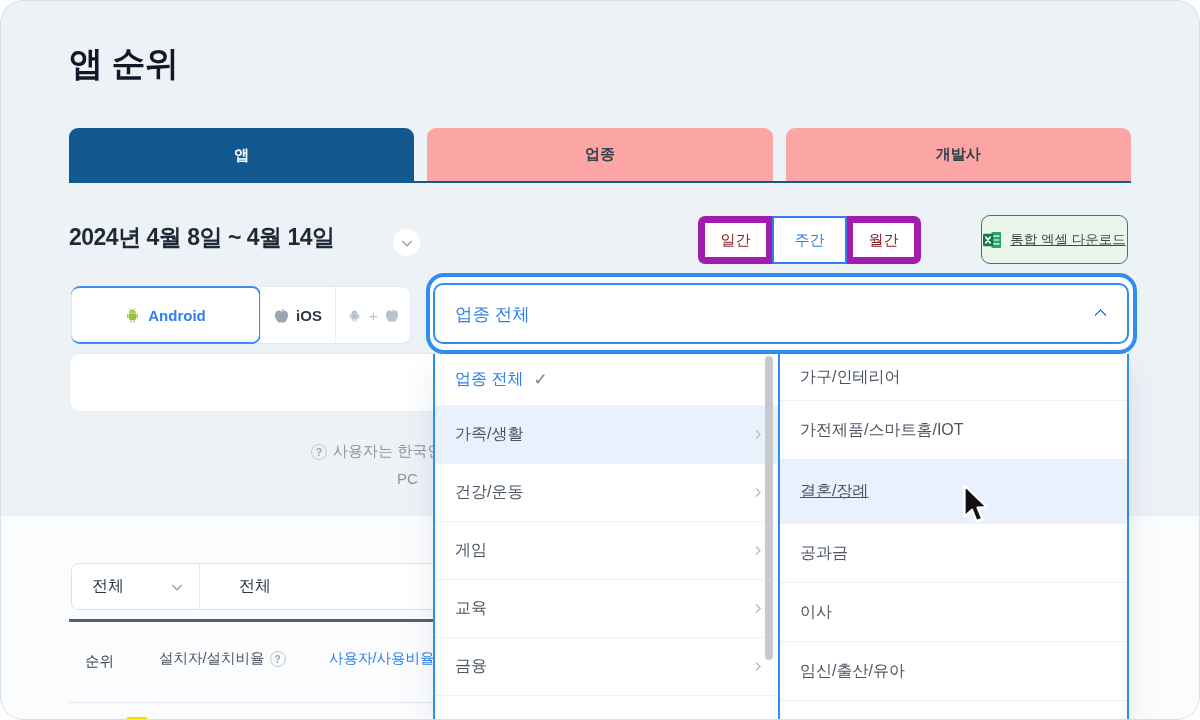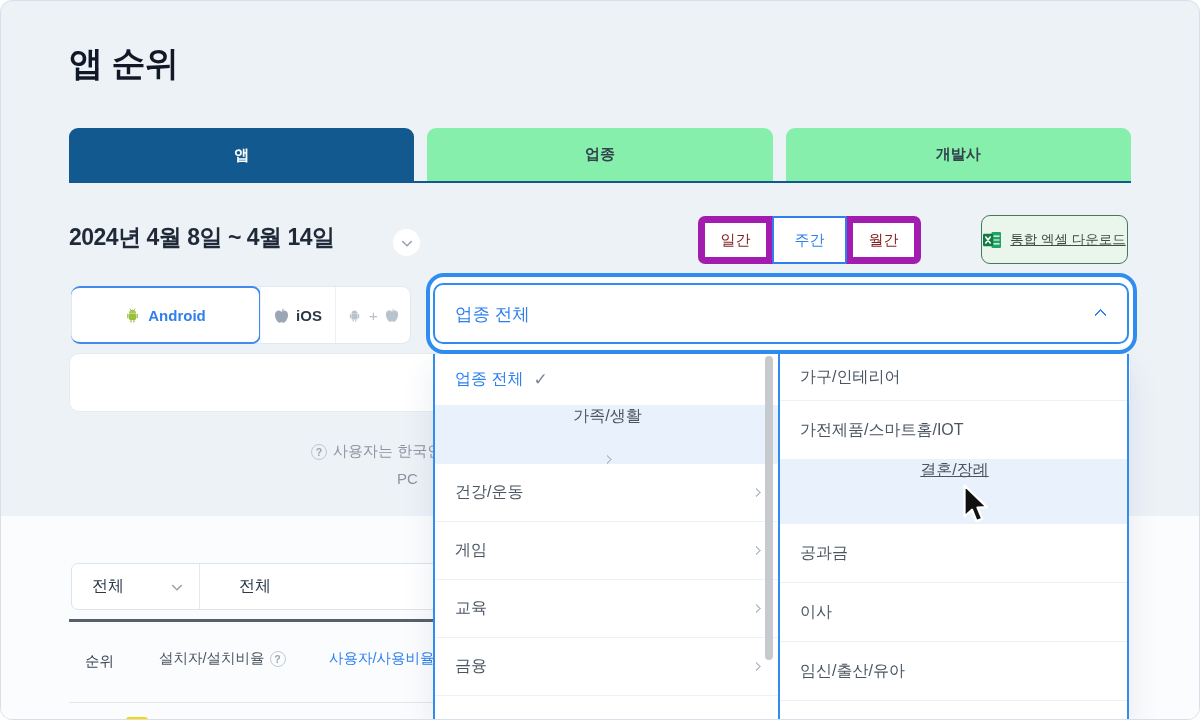--- a/index.html
+++ b/index.html
@@ -1,30 +1,30 @@
 <!DOCTYPE html>
 <html><head>
 <meta charset="utf-8">
 <style>
   * { margin:0; padding:0; box-sizing:border-box; }
   html,body { background:#fff; font-family:"Liberation Sans","DejaVu Sans",sans-serif; }
   .card {
     position:relative; width:1200px; height:720px; background:#edf2f7;
-    border-radius:12px; border:1px solid #d8dfe8; overflow:hidden;
+    border-radius:23px; border:1px solid #d8dfe8; overflow:hidden;
   }
   .abs { position:absolute; }
 
   
   .page-title { left:68px; top:40px; font-size:34px; font-weight:700; color:#111827; letter-spacing:-0.5px; }
 
   
   .tabs { left:68px; top:127px; width:1062px; height:55px; display:flex; gap:13px;
           border-bottom:2px solid #11598f; align-items:flex-start; }
   .tab { flex:1; height:53px; display:flex; align-items:center; justify-content:center;
-         border-radius:9px 9px 0 0; background:#86efac; color:#33424e; font-size:15px; font-weight:700; cursor:pointer; }
+         border-radius:9px 9px 0 0; background:#fca5a5; color:#33424e; font-size:15px; font-weight:700; cursor:pointer; }
   .tab--active { background:#11598f; color:#fff; height:55px; }
 
   
   .date-label { left:68px; top:221px; font-size:23px; font-weight:600; color:#1f2937; letter-spacing:-0.5px; }
   .date-toggle { left:392px; top:228px; width:27px; height:27px; border-radius:50%;
                  background:#ffffff; display:flex; align-items:center; justify-content:center; }
   .chev { display:inline-block; width:8px; height:8px;
           border-right:2px solid currentColor; border-bottom:2px solid currentColor; border-radius:1px; }
   .chev--down { transform:rotate(45deg) translate(-1px,-1px); }
   .chev--up   { transform:rotate(-135deg) translate(-1px,-1px); }
@@ -85,21 +85,21 @@
   .dd-trigger .val { color:#2f80ed; font-size:17.5px; font-weight:500; }
   .dd-trigger .chev { color:#2f80ed; width:9px; height:9px; }
   .dd-panel { left:432px; top:353px; width:696px; height:367px; background:#fff; z-index:6;
               border-left:2px solid #2f8df2; border-right:2px solid #2f8df2;
               box-shadow:0 14px 30px rgba(25,60,110,0.10); }
   .dd-col-left  { position:absolute; left:0; top:0; width:343px; height:100%; }
   .dd-divider   { position:absolute; left:343px; top:0; width:2px; height:100%; background:#2f8df2; }
   .dd-col-right { position:absolute; left:345px; top:0; right:0; height:100%; }
   .dd-row { display:flex; align-items:center; justify-content:space-between; padding:0 18px 0 20px;
             border-bottom:1px solid #edf0f4; font-size:16px; color:#4a5561; cursor:pointer; background:#fff; }
-  .dd-row--hl { background:#e9f2fc;flex-direction:column; }
+  .dd-row--hl { background:#e9f2fc; }
   .dd-row .chev { color:#b9c2cc; width:7px; height:7px; }
   .dd-row--selected { color:#2f80ed; justify-content:flex-start; gap:10px; }
   .check { color:#7a8592; font-size:17px; }
   .dd-scrollbar { position:absolute; left:330px; top:2px; width:8px; height:304px; background:#c6c9cd; border-radius:4px; z-index:7; }
 
   
   .cursor { left:961px; top:483px; z-index:20; pointer-events:none; }
 </style>
 </head>
 <body>

